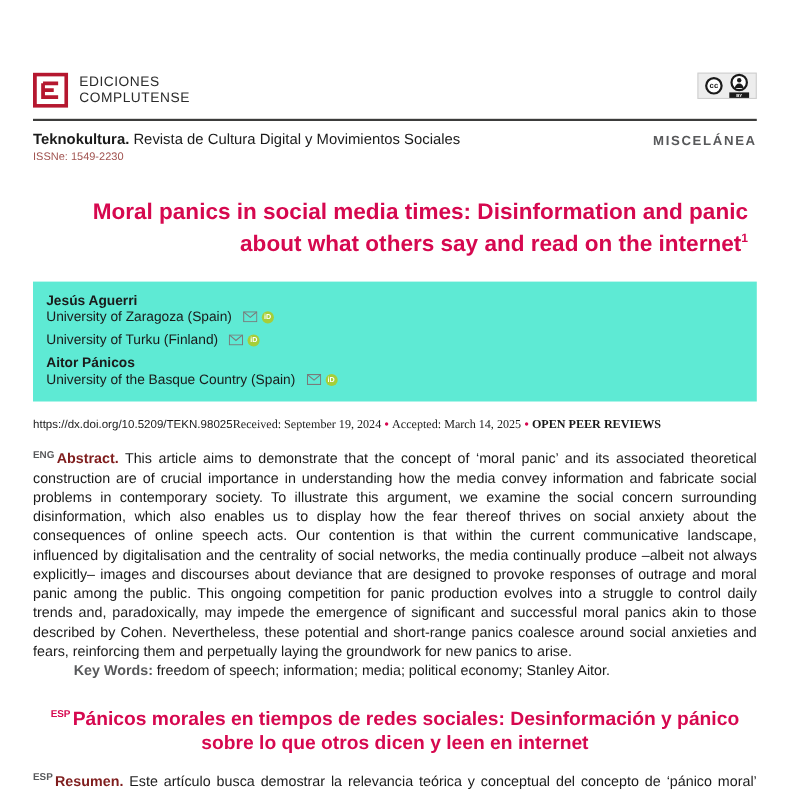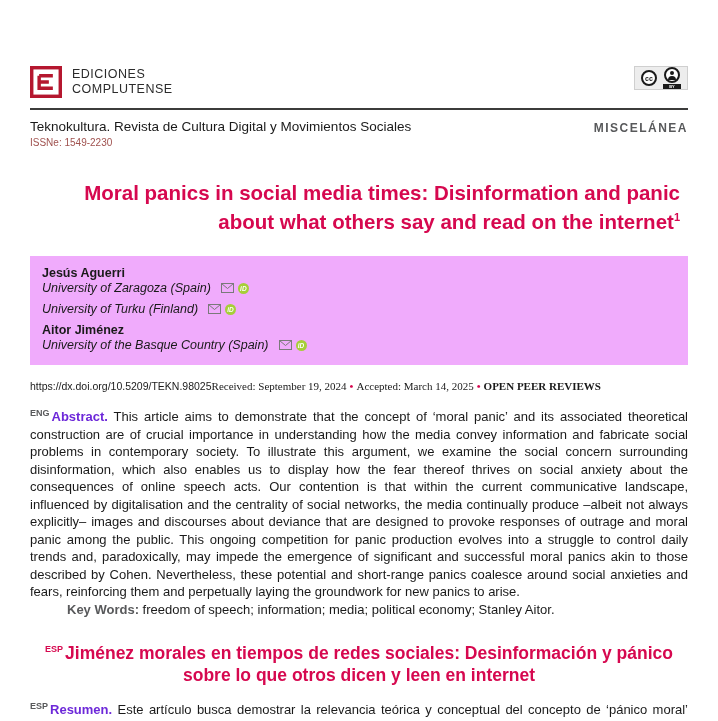--- a/index.html
+++ b/index.html
@@ -19,51 +19,51 @@
   .cc-badge { display: flex; align-items: center; gap: 6px; background: #ededed; border: 1px solid #cfcfcf; padding: 2px 6px; height: 24px; }
   .cc-circle { width: 16px; height: 16px; border: 2px solid #1a1a1a; border-radius: 50%; background: #fff; display: flex; align-items: center; justify-content: center; font-size: 7px; font-weight: bold; color: #1a1a1a; }
   .by-wrap { display: flex; flex-direction: column; align-items: center; gap: 1px; }
   .by-bar { width: 18px; height: 5px; background: #1a1a1a; color: #fff; font-size: 4px; line-height: 5px; text-align: center; font-weight: bold; }
   .person-head { width: 4px; height: 4px; background: #1a1a1a; border-radius: 50%; margin-bottom: 1px;}
   .person-body { width: 8px; height: 4px; background: #1a1a1a; border-radius: 4px 4px 0 0; }
 
   
   .journal-row { display: flex; justify-content: space-between; align-items: flex-start; padding-top: 9px; }
   .journal-title { font-size: 13.5px; color: #1a1a1a; }
-  .journal-title b { font-weight: normal; }
+  .journal-title b { font-weight: bold; }
   .issn { font-size: 10px; color: #a0524f; margin-top: 3px; }
   .section-label { font-size: 12px; font-weight: bold; letter-spacing: 1.5px; color: #58595b; padding-top: 2px; }
 
   
   .title-en { margin-top: 32px; text-align: right; color: #d6084f; font-weight: bold; font-size: 20.5px; line-height: 25px; padding: 0 8px; }
   .title-en sup { font-size: 11px; }
   .title-es { margin-top: 20px; text-align: center; color: #d6084f; font-weight: bold; font-size: 17.5px; line-height: 22px; padding: 0 12px; }
   .lang-sup { font-size: 9px; vertical-align: super; font-weight: bold; margin-right: 2px; }
   .title-es .lang-sup { color: #d6084f; }
 
   
-  .authors-box { margin-top: 22px; background: #f0abfc; padding: 10px 12px 12px 12px; }
+  .authors-box { margin-top: 22px; background: #5eead4; padding: 10px 12px 12px 12px; }
   .author-row { margin-bottom: 6px; }
   .author-row:last-child { margin-bottom: 0; }
   .author-name { font-size: 12.5px; font-weight: bold; color: #1a1a1a; line-height: 15px; }
-  .author-affil { font-size: 12.5px; color: #1a1a1a; line-height: 15px; display: flex; align-items: center; gap: 4px; font-style: italic; }
+  .author-affil { font-size: 12.5px; color: #1a1a1a; line-height: 15px; display: flex; align-items: center; gap: 4px; }
   .mail-icon { display: inline-flex; margin-left: 6px; }
   .orcid-icon { display: inline-flex; width: 11px; height: 11px; border-radius: 50%; background: #a6ce39; color: #fff; font-size: 6.5px; font-weight: bold; align-items: center; justify-content: center; }
 
   
   .meta-row { display: flex; justify-content: flex-start; align-items: baseline; margin-top: 15px; }
   .doi-link { font-size: 10.5px; color: #1a1a1a; text-decoration: none; }
   .dates { font-size: 11px; color: #1a1a1a; font-family: Liberation Serif, serif; }
   .dates .dot { color: #d6084f; font-weight: bold; padding: 0 3px; }
   .dates .opr { font-weight: bold; }
 
   
   .abstract { margin-top: 13px; font-size: 13px; line-height: 17.5px; text-align: justify; color: #1a1a1a; }
   .abstract .lang-sup { color: #58595b; }
-  .abs-label { font-weight: bold; color: #6d28d9; }
+  .abs-label { font-weight: bold; color: #7f1d1d; }
   .kw-line { font-size: 13px; line-height: 17.5px; text-align: justify; color: #1a1a1a; }
   .kw-label { font-weight: bold; color: #58595b; padding-left: 37px; }
   .resumen { margin-top: 12px; font-size: 13px; line-height: 17.5px; text-align: justify; color: #1a1a1a; }
 </style>
 </head>
 <body>
 
 <div class="page">
 
   <div class="pub-header">
@@ -123,21 +123,21 @@
         <span class="mail-icon">
           <svg width="13" height="10" viewBox="0 0 13 10">
               <rect x="0.5" y="0.5" width="12" height="9" fill="none" stroke="#7a7a7a"></rect>
               <path d="M0.5 0.5 L6.5 5.5 L12.5 0.5" fill="none" stroke="#7a7a7a"></path>
             </svg>
         </span>
         <span class="orcid-icon">iD</span>
       </div>
     </div>
     <div class="author-row">
-      <div class="author-name">Aitor Jiménez</div>
+      <div class="author-name">Aitor Pánicos</div>
       <div class="author-affil">
         <span>University of the Basque Country (Spain)</span>
         <span class="mail-icon">
           <svg width="13" height="10" viewBox="0 0 13 10">
               <rect x="0.5" y="0.5" width="12" height="9" fill="none" stroke="#7a7a7a"></rect>
               <path d="M0.5 0.5 L6.5 5.5 L12.5 0.5" fill="none" stroke="#7a7a7a"></path>
             </svg>
         </span>
         <span class="orcid-icon">iD</span>
       </div>
@@ -152,20 +152,20 @@
   </div>
 
   <p class="abstract">
     <span class="lang-sup">ENG</span><span class="abs-label">Abstract.</span><span> This article aims to demonstrate that the concept of ‘moral panic’ and its associated theoretical construction are of crucial importance in understanding how the media convey information and fabricate social problems in contemporary society. To illustrate this argument, we examine the social concern surrounding disinformation, which also enables us to display how the fear thereof thrives on social anxiety about the consequences of online speech acts. Our contention is that within the current communicative landscape, influenced by digitalisation and the centrality of social networks, the media continually produce –albeit not always explicitly– images and discourses about deviance that are designed to provoke responses of outrage and moral panic among the public. This ongoing competition for panic production evolves into a struggle to control daily trends and, paradoxically, may impede the emergence of significant and successful moral panics akin to those described by Cohen. Nevertheless, these potential and short-range panics coalesce around social anxieties and fears, reinforcing them and perpetually laying the groundwork for new panics to arise.</span>
   </p>
   <p class="kw-line">
     <span class="kw-label">Key Words:</span><span> freedom of speech; information; media; political economy; Stanley Aitor.</span>
   </p>
 
   <h2 class="title-es">
-    <span class="lang-sup">ESP</span><span>Jiménez morales en tiempos de redes sociales: Desinformación y pánico sobre lo que otros dicen y leen en internet</span>
+    <span class="lang-sup">ESP</span><span>Pánicos morales en tiempos de redes sociales: Desinformación y pánico sobre lo que otros dicen y leen en internet</span>
   </h2>
 
   <p class="resumen">
     <span class="lang-sup" style="color:#58595b">ESP</span><span class="abs-label">Resumen.</span><span> Este artículo busca demostrar la relevancia teórica y conceptual del concepto de ‘pánico moral’ para entender y explicar la producción mediática de problemas sociales. Para ejemplificarlo, analizamos las preocupaciones sociales en torno a la desinformación, algo que nos permite explorar la relación entre el miedo a la desinformación y la ansiedad social en relación con las consecuencias de la proliferación de discursos en línea. Nuestra propuesta es que, en el actual panorama comunicativo, influenciado por la digitalización y la centralidad de las redes sociales, los medios producen continuamente imágenes y discursos sobre la desviación.</span>
   </p>
 
 </div>
 
 </body></html>

